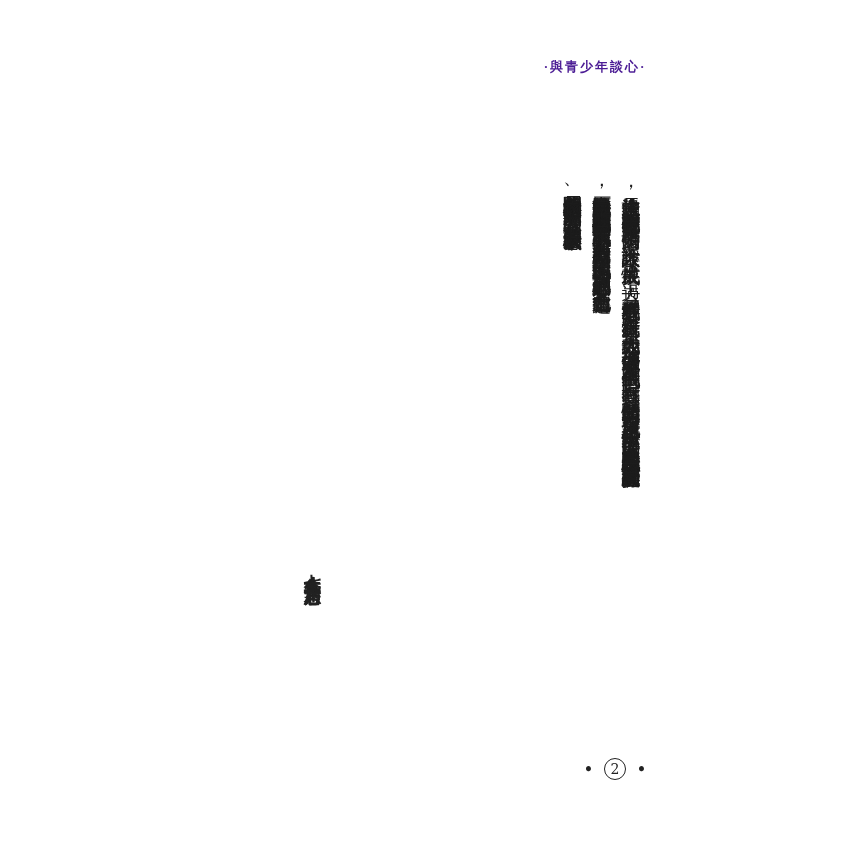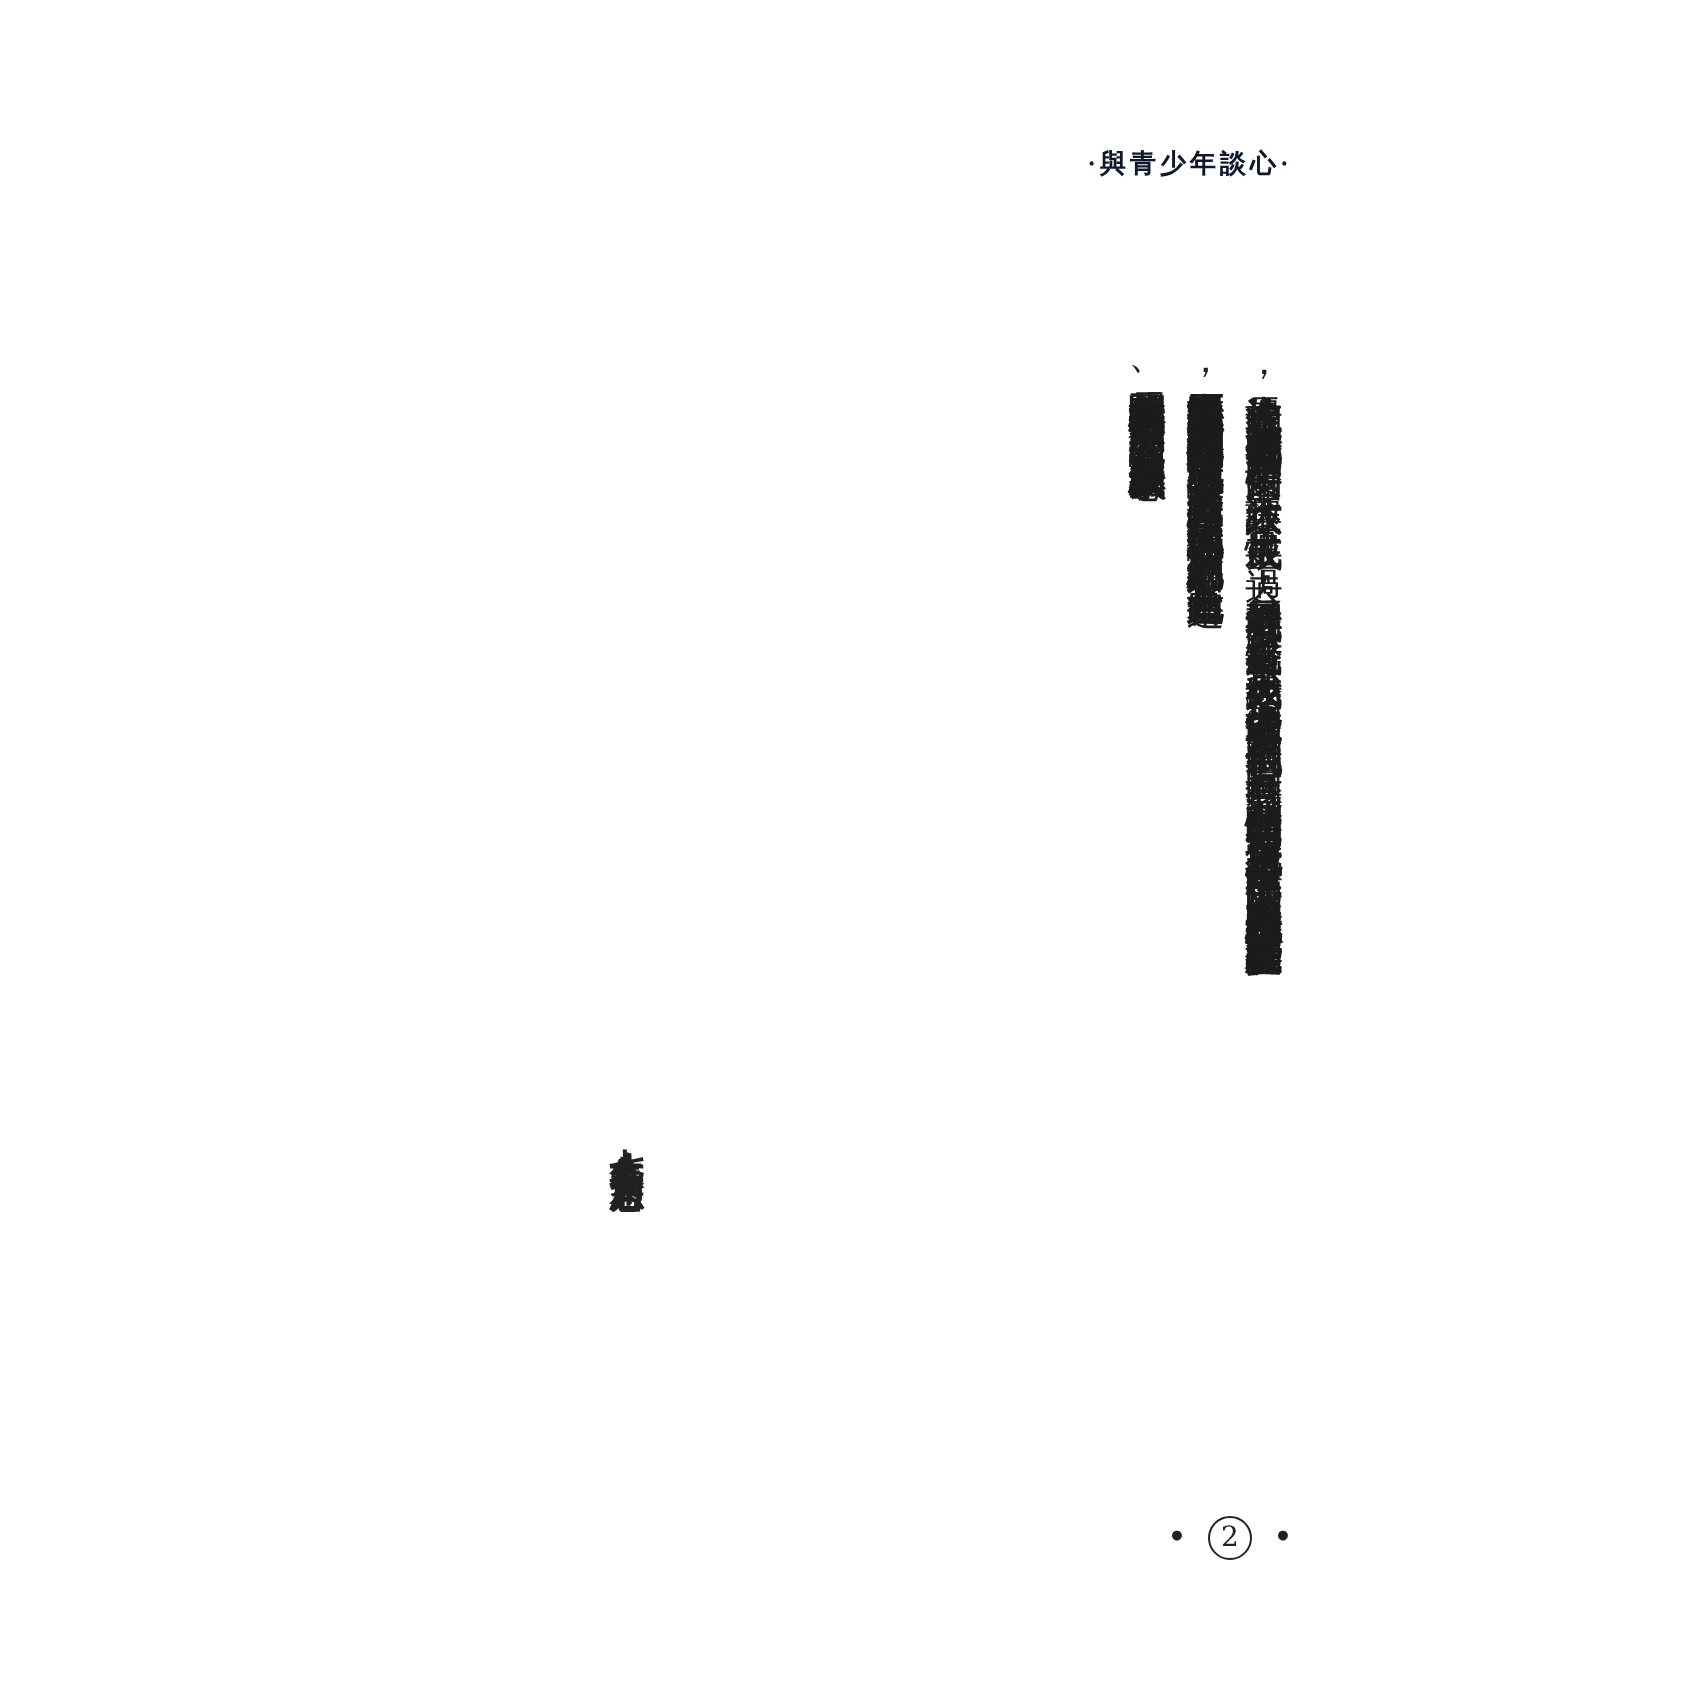--- a/index.html
+++ b/index.html
@@ -10,28 +10,28 @@
     body {
       width: 850px;
       height: 850px;
       position: relative;
       overflow: hidden;
       font-family: "DejaVu Serif", "Liberation Serif", serif;
       color: #1a1a1a;
     }
     .running-head {
       position: absolute;
-      top: 73px;
+      top: 58px;
       left: 540px;
       width: 110px;
       text-align: center;
       font-size: 13px;
       letter-spacing: 2px;
       font-weight: bold;
-      color: #0f172a;
+      color: #4c1d95;
       white-space: nowrap;
       font-family: Liberation Serif, serif;
     }
     .body-text {
       position: absolute;
       top: 146px;
       right: 204px; 
       height: 610px;
       writing-mode: vertical-rl;
       -webkit-writing-mode: vertical-rl;

